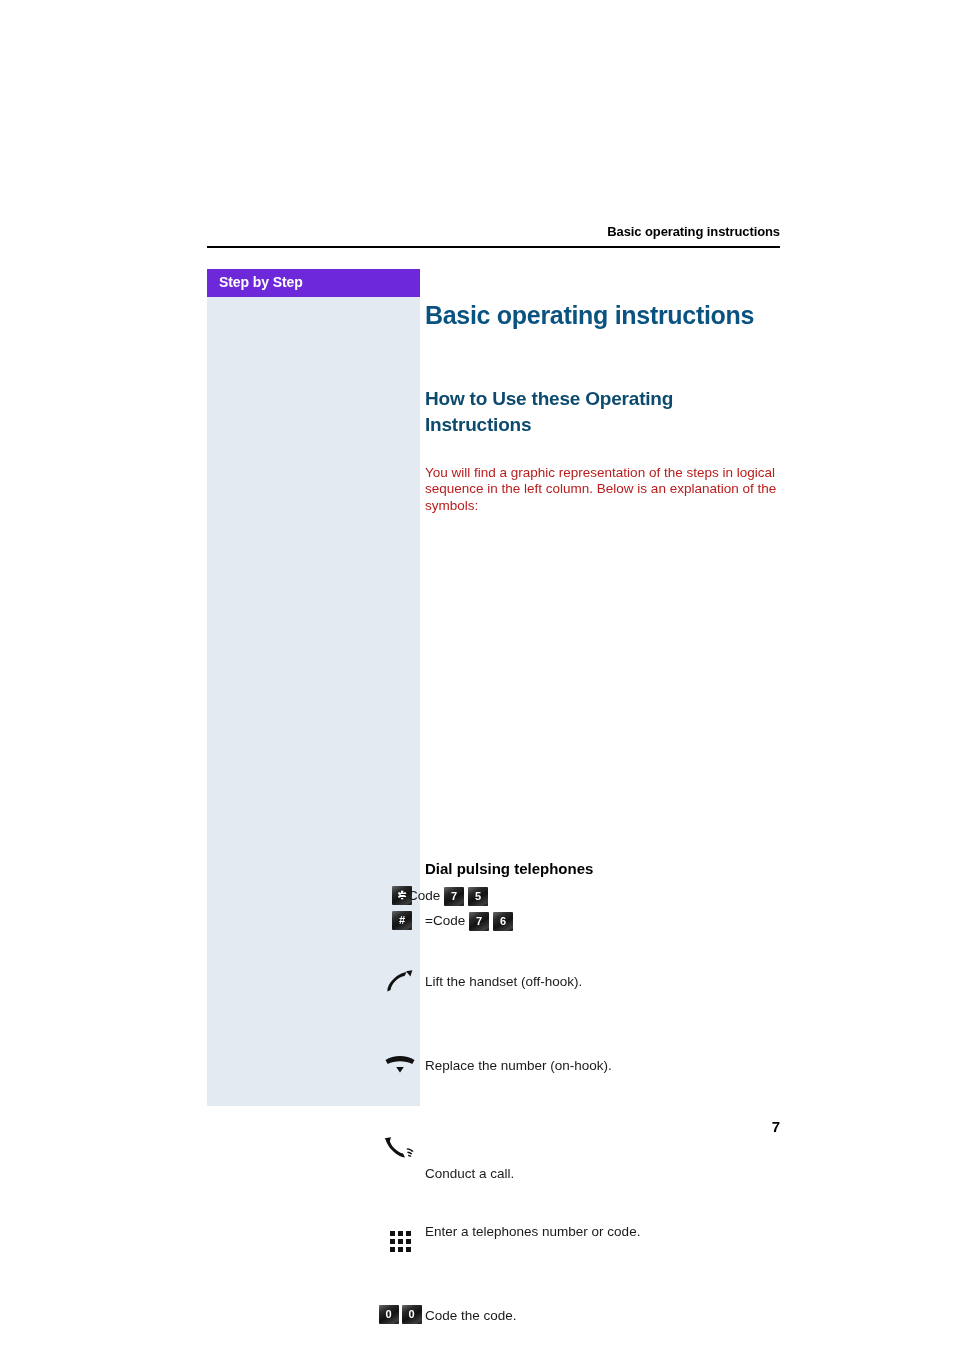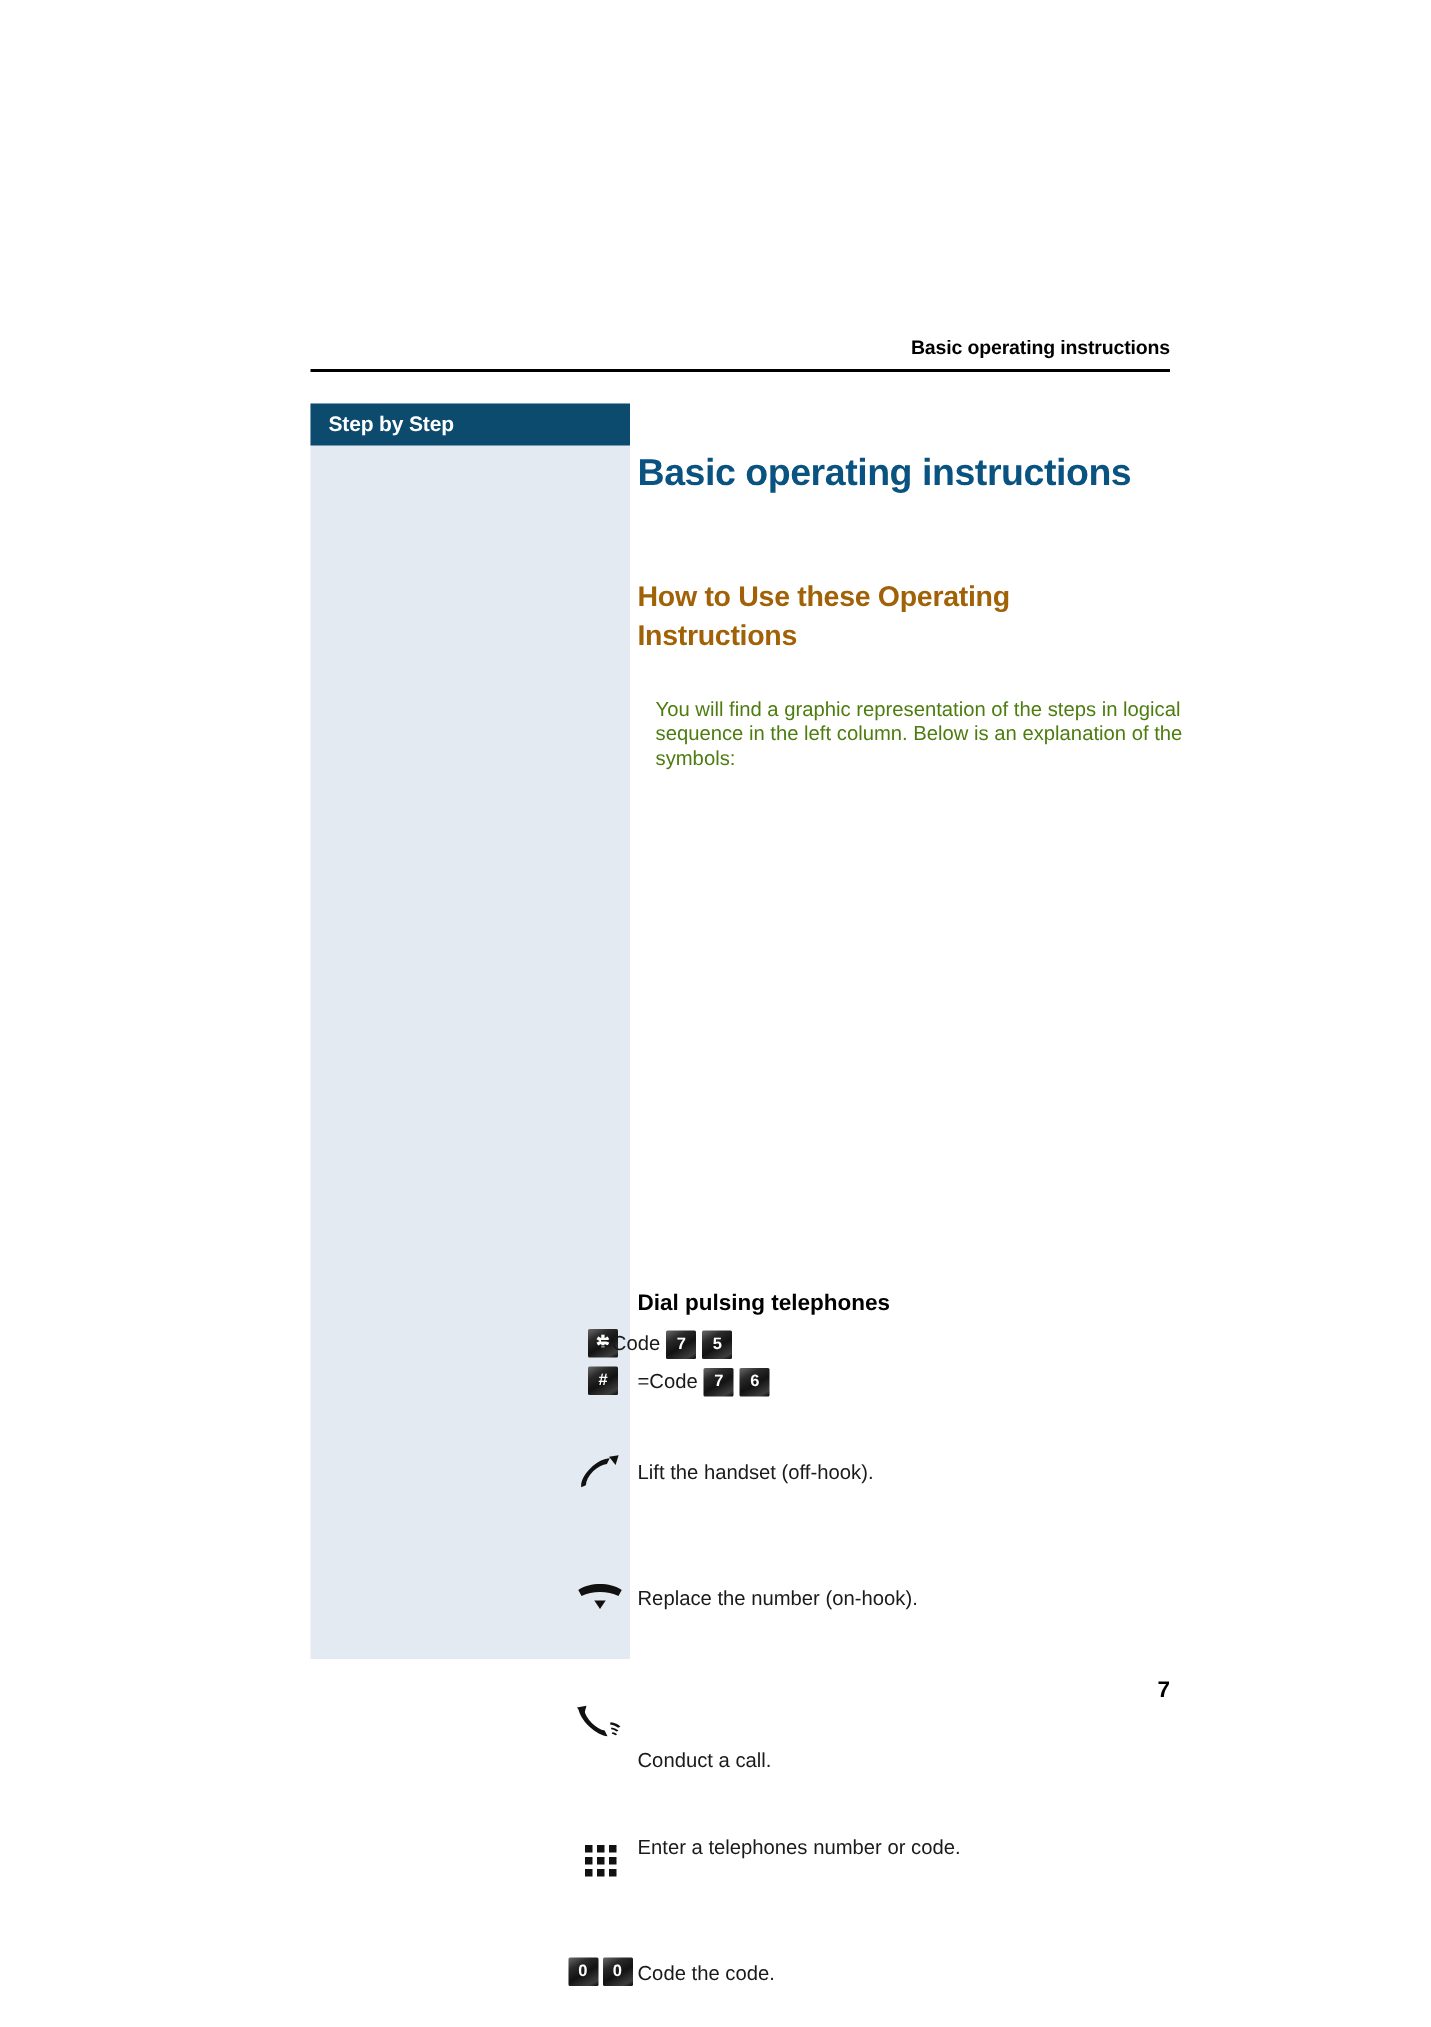--- a/index.html
+++ b/index.html
@@ -44,21 +44,21 @@
     width: 213px;
     height: 837px;
     background: #e3eaf2;
   }
   #sidebar-header {
     position: absolute;
     left: 207px;
     top: 269px;
     width: 213px;
     height: 28px;
-    background: #0c4a6e;
+    background: #6d28d9;
   }
   #sidebar-header-label {
     position: absolute;
     left: 12px;
     top: 5px;
     font-size: 14px;
     font-weight: bold;
     color: #ffffff;
     letter-spacing: -0.1px;
   }
@@ -76,29 +76,29 @@
     line-height: 30px;
     font-weight: bold;
     color: #0a5280;
     letter-spacing: -0.3px;
   }
   h2.doc-subtitle {
     margin: 56px 0 0 0;
     font-size: 19px;
     line-height: 26px;
     font-weight: bold;
-    color: #a16207;
+    color: #0c4a6e;
     letter-spacing: -0.2px;
     width: 290px;
   }
   p.intro {
-    margin: 27px 0 0 12px;
+    margin: 27px 0 0 0;
     font-size: 13.5px;
     line-height: 16.3px;
-    color: #4d7c0f;
+    color: #b91c1c;
     width: 352px;
   }
 
   
   .rows {
     position: absolute;
     left: 0;
     top: 0;
   }
   .symrow {

